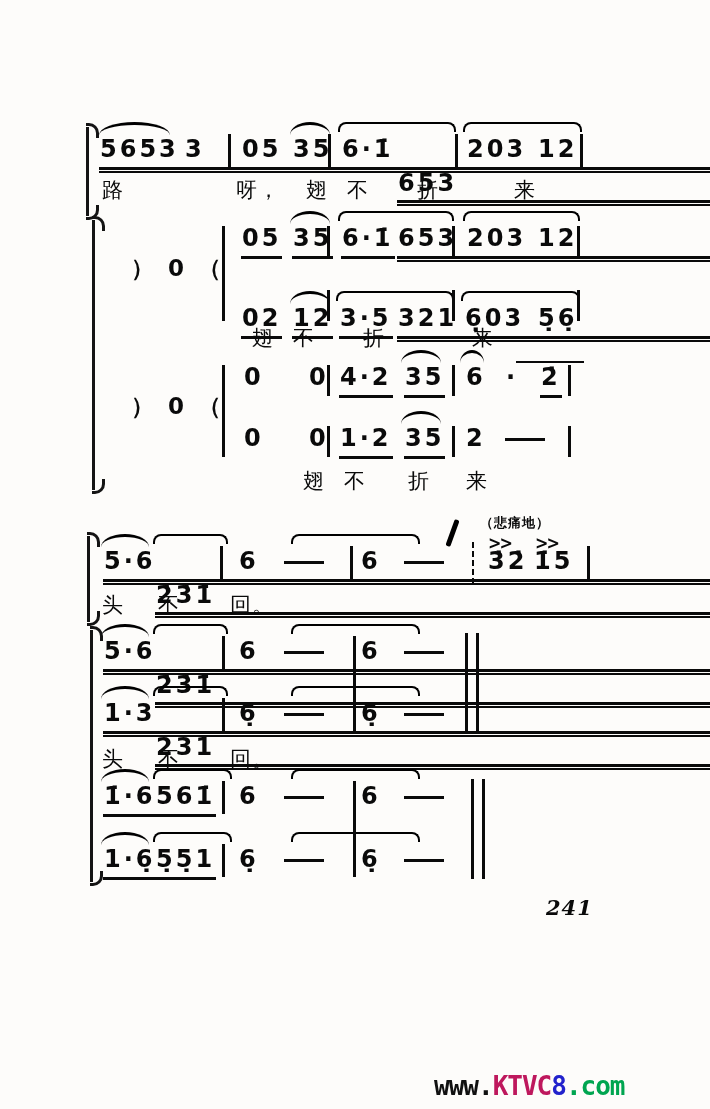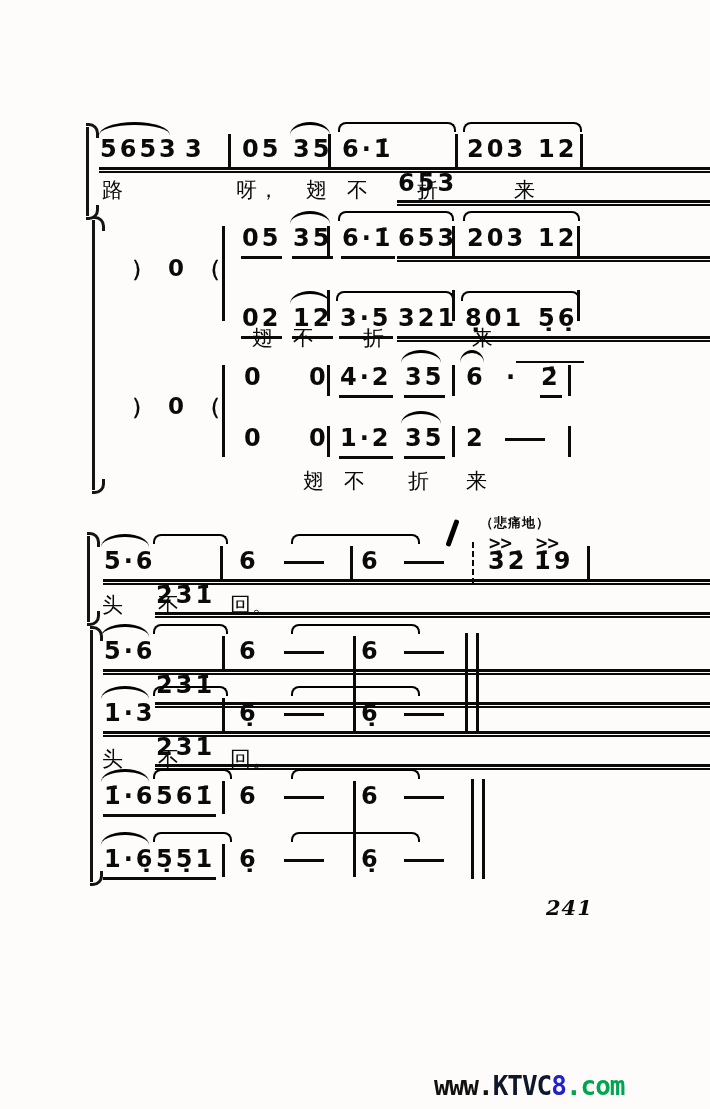--- a/index.html
+++ b/index.html
@@ -49,21 +49,21 @@
   .watermark{position:absolute;left:434px;top:1071px;font-family:"DejaVu Sans Mono",monospace;
     font-weight:bold;font-size:26px;letter-spacing:-1px;white-space:pre;}
 </style>
 </head>
 <body>
 
 <div id="score">
   <div class="annotation">（悲痛地）</div>
   <div class="caesura"></div>
   <div class="page-number">241</div>
-  <div class="watermark"><span style="color: rgb(17, 17, 17);">www.</span><span style="color: #0f172a;">KTVC</span><span style="color: rgb(34, 34, 204);">8</span><span style="color: rgb(0, 165, 80);">.com</span></div>
+  <div class="watermark"><span style="color: rgb(17, 17, 17);">www.</span><span style="color: #be185d;">KTVC</span><span style="color: rgb(34, 34, 204);">8</span><span style="color: rgb(0, 165, 80);">.com</span></div>
 <div class="note-line" style="top: 136px;">
       <div class="unit u2" style="left: 99px;">5653</div>
       <div class="unit" style="left: 184px;">3</div>
       <div class="unit u1" style="left: 241px;">05</div>
       <div class="unit u1" style="left: 292px;">35</div>
       <div class="unit u1" style="left: 341px;">6·1̇</div>
       <div class="unit u2" style="left: 397px;">653</div>
       <div class="unit u1" style="left: 466px;">203</div>
       <div class="unit u1" style="left: 537px;">12</div>
       <div class="slur round" style="left: 99px; width: 71px;"></div>
@@ -80,21 +80,21 @@
       <div class="unit u1" style="left: 537px;">12</div>
       <div class="slur round" style="left: 290px; width: 40px;"></div>
       <div class="slur flat" style="left: 338px; width: 112px;"></div>
       <div class="slur flat" style="left: 463px; width: 113px;"></div>
     </div>
     <div class="note-line" style="top: 305px;">
       <div class="unit u1" style="left: 241px;">02</div>
       <div class="unit u1" style="left: 292px;">12</div>
       <div class="unit u1" style="left: 339px;">3·5</div>
       <div class="unit u2" style="left: 397px;">321</div>
-      <div class="unit u1" style="left: 464px;">8̣01</div>
+      <div class="unit u1" style="left: 464px;">6̣03</div>
       <div class="unit u1" style="left: 537px;">5̣6̣</div>
       <div class="slur round" style="left: 290px; width: 40px;"></div>
       <div class="slur flat" style="left: 336px; width: 114px;"></div>
       <div class="slur flat" style="left: 461px; width: 115px;"></div>
     </div>
     <div class="note-line" style="top: 364px;">
       <div class="unit" style="left: 243px;">0</div>
       <div class="unit" style="left: 308px;">0</div>
       <div class="unit u1" style="left: 339px;">4·2</div>
       <div class="unit u1" style="left: 404px;">35</div>
@@ -114,21 +114,21 @@
       <div class="slur round" style="left: 401px; width: 40px;"></div>
     </div>
     <div class="note-line" style="top: 548px;">
       <div class="unit u2" style="left: 103px;">5·6</div>
       <div class="unit u2" style="left: 155px;">2̇3̇1̇</div>
       <div class="unit" style="left: 238px;">6</div>
       <div class="dash" style="left: 284px;"></div>
       <div class="unit" style="left: 360px;">6</div>
       <div class="dash" style="left: 404px;"></div>
       <div class="unit u1" style="left: 487px;">3̇2̇</div>
-      <div class="unit u1" style="left: 533px;">1̇9</div>
+      <div class="unit u1" style="left: 533px;">1̇5</div>
       <div class="slur round" style="left: 101px; width: 48px;"></div>
       <div class="slur flat" style="left: 153px; width: 71px;"></div>
       <div class="slur flat" style="left: 291px; width: 125px;"></div>
     </div>
     <div class="note-line" style="top: 638px;">
       <div class="unit u2" style="left: 103px;">5·6</div>
       <div class="unit u2" style="left: 155px;">2̇3̇1̇</div>
       <div class="unit" style="left: 238px;">6</div>
       <div class="dash" style="left: 284px;"></div>
       <div class="unit" style="left: 360px;">6</div>

